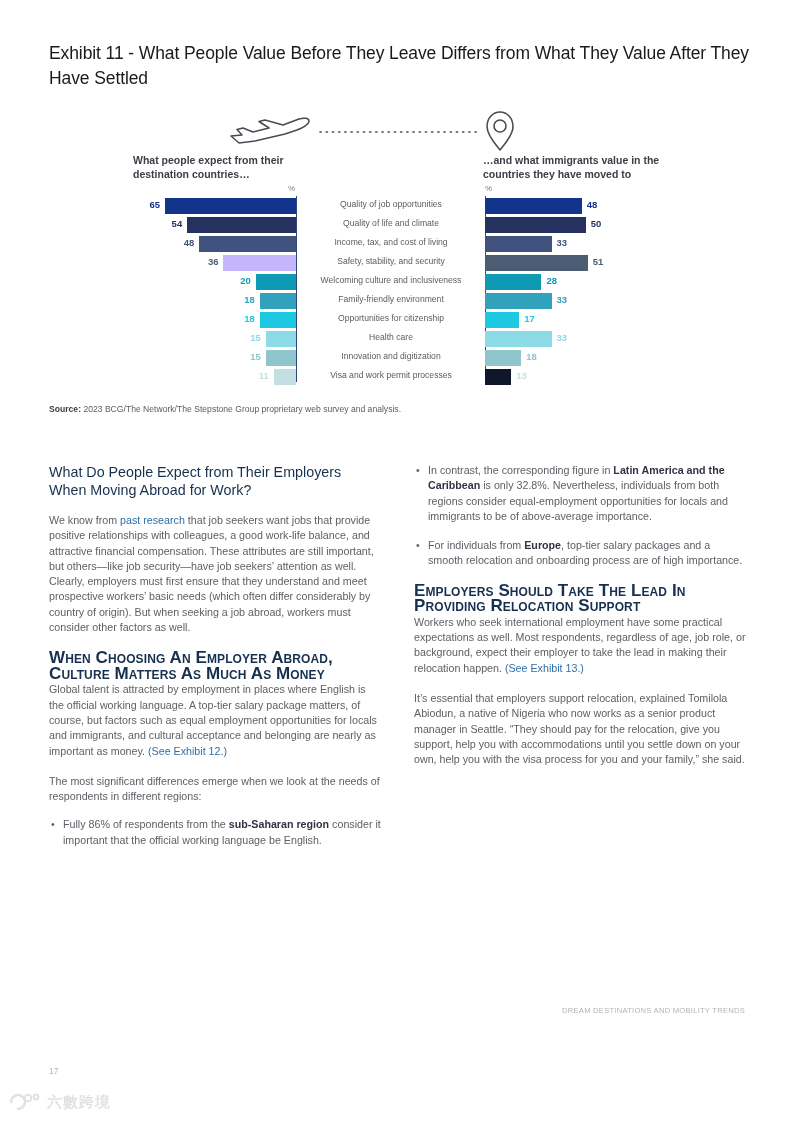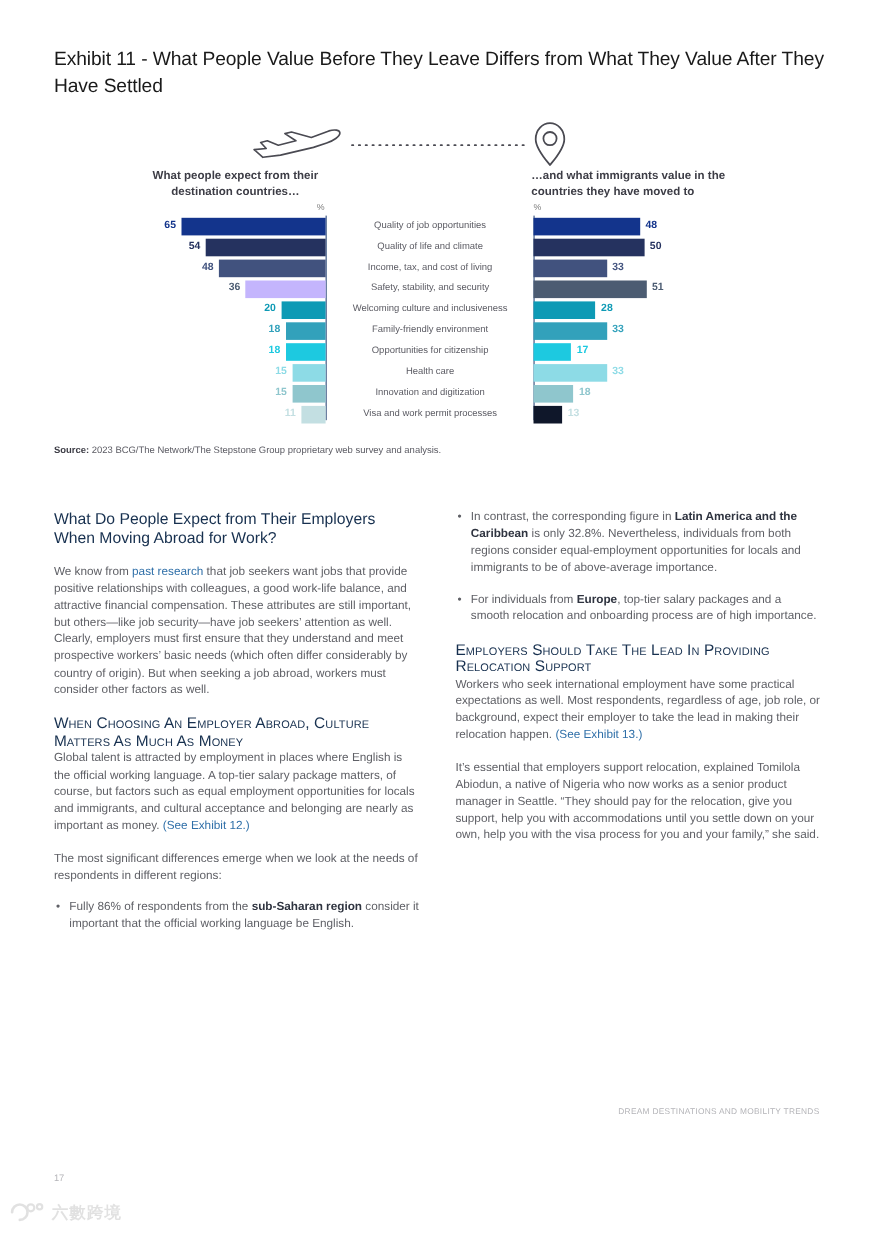--- a/index.html
+++ b/index.html
@@ -46,21 +46,21 @@
   .journey svg { display: block; }
 
   
   .col-head {
     position: absolute;
     font-size: 10.5px;
     font-weight: bold;
     color: #3d3d46;
     line-height: 14px;
   }
-  .col-head.left  { left: 133px; top: 153px; width: 162px; text-align: center; }
+  .col-head.left  { left: 133px; top: 153px; width: 162px; text-align: left; }
   .col-head.right { left: 483px; top: 153px; width: 200px; text-align: left; }
 
   .pct-label {
     position: absolute;
     font-size: 8px;
     color: #7a7a7a;
   }
   .pct-label.left  { left: 288px; top: 184px; }
   .pct-label.right { left: 485px; top: 184px; }
 
@@ -155,23 +155,23 @@
 
   h2.section-head {
     margin: 0 0 14px 0;
     font-size: 14.3px;
     line-height: 18px;
     font-weight: 400;
     color: #17304f;
   }
   h3.sub-head {
     margin: 0 0 1px 0;
-    font-size: 14px;
+    font-size: 17px;
     line-height: 15.5px;
-    font-weight: normal;
+    font-weight: bold;
     color: #17304f;
     font-variant: small-caps;
     text-transform: capitalize;
     letter-spacing: 0.1px;
   }
   p.body-text {
     margin: 0 0 15px 0;
     font-size: 10.7px;
     line-height: 15.3px;
     color: #5f6066;

